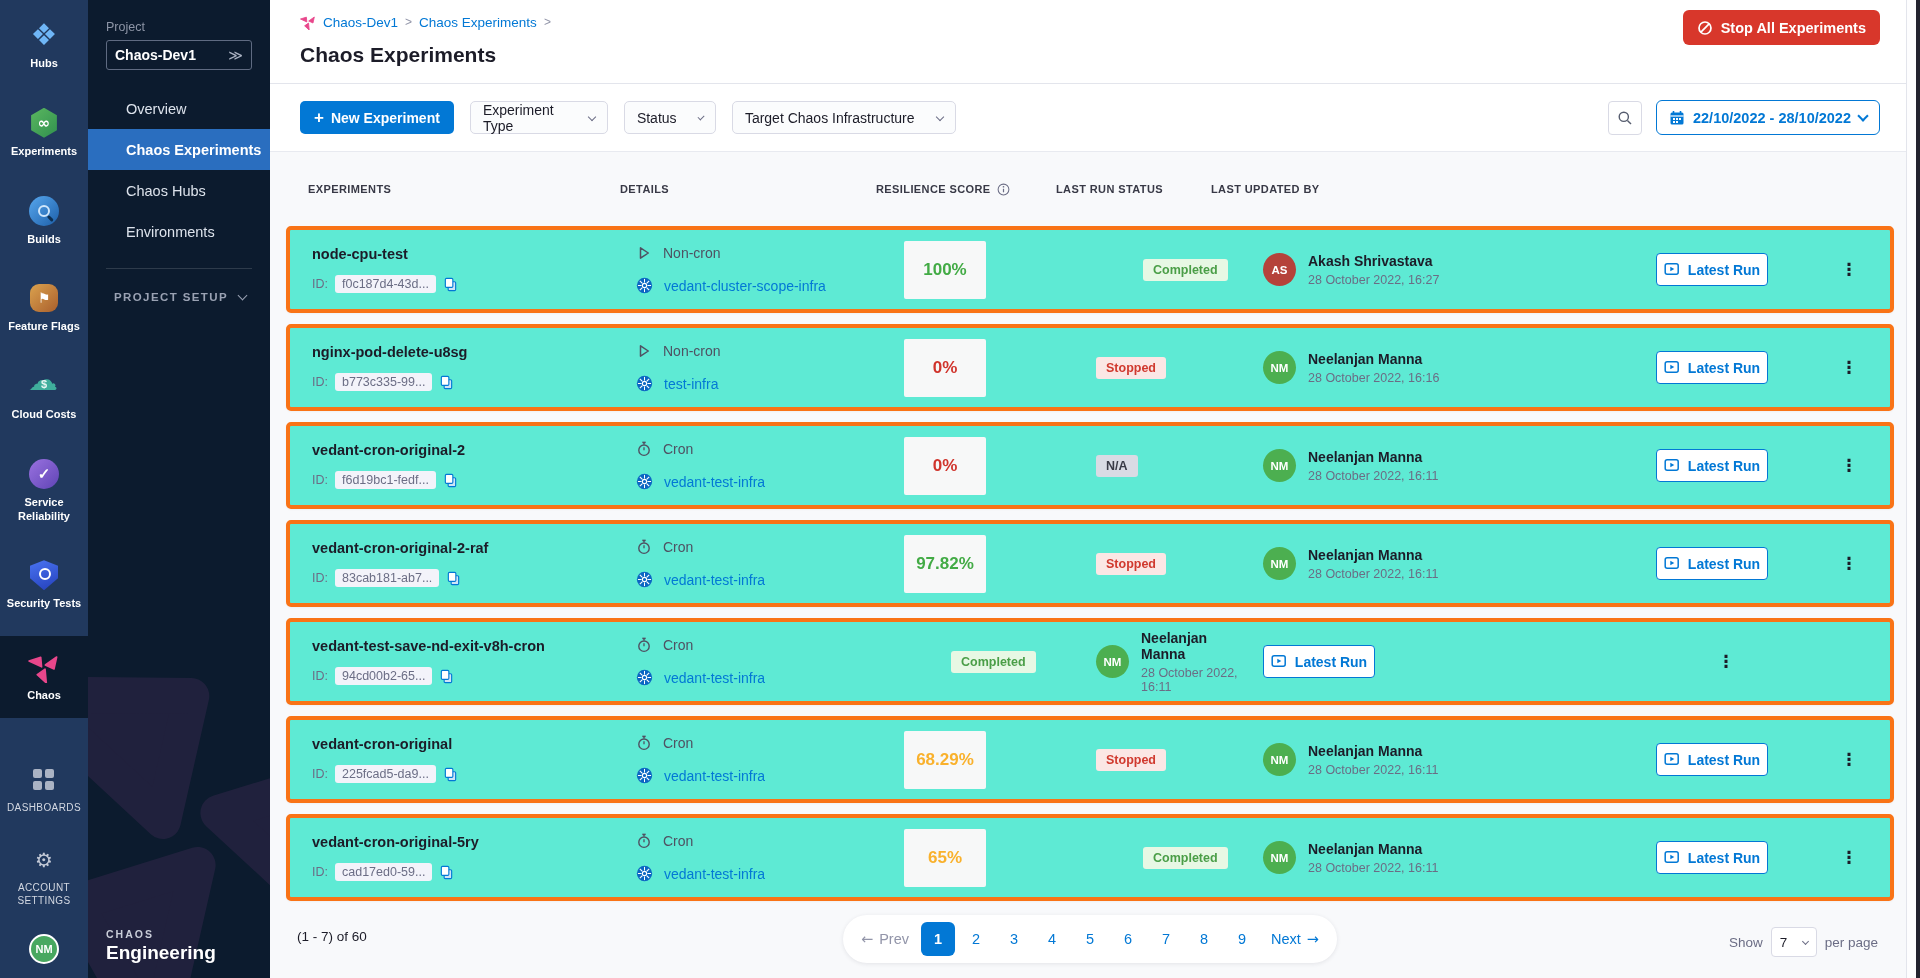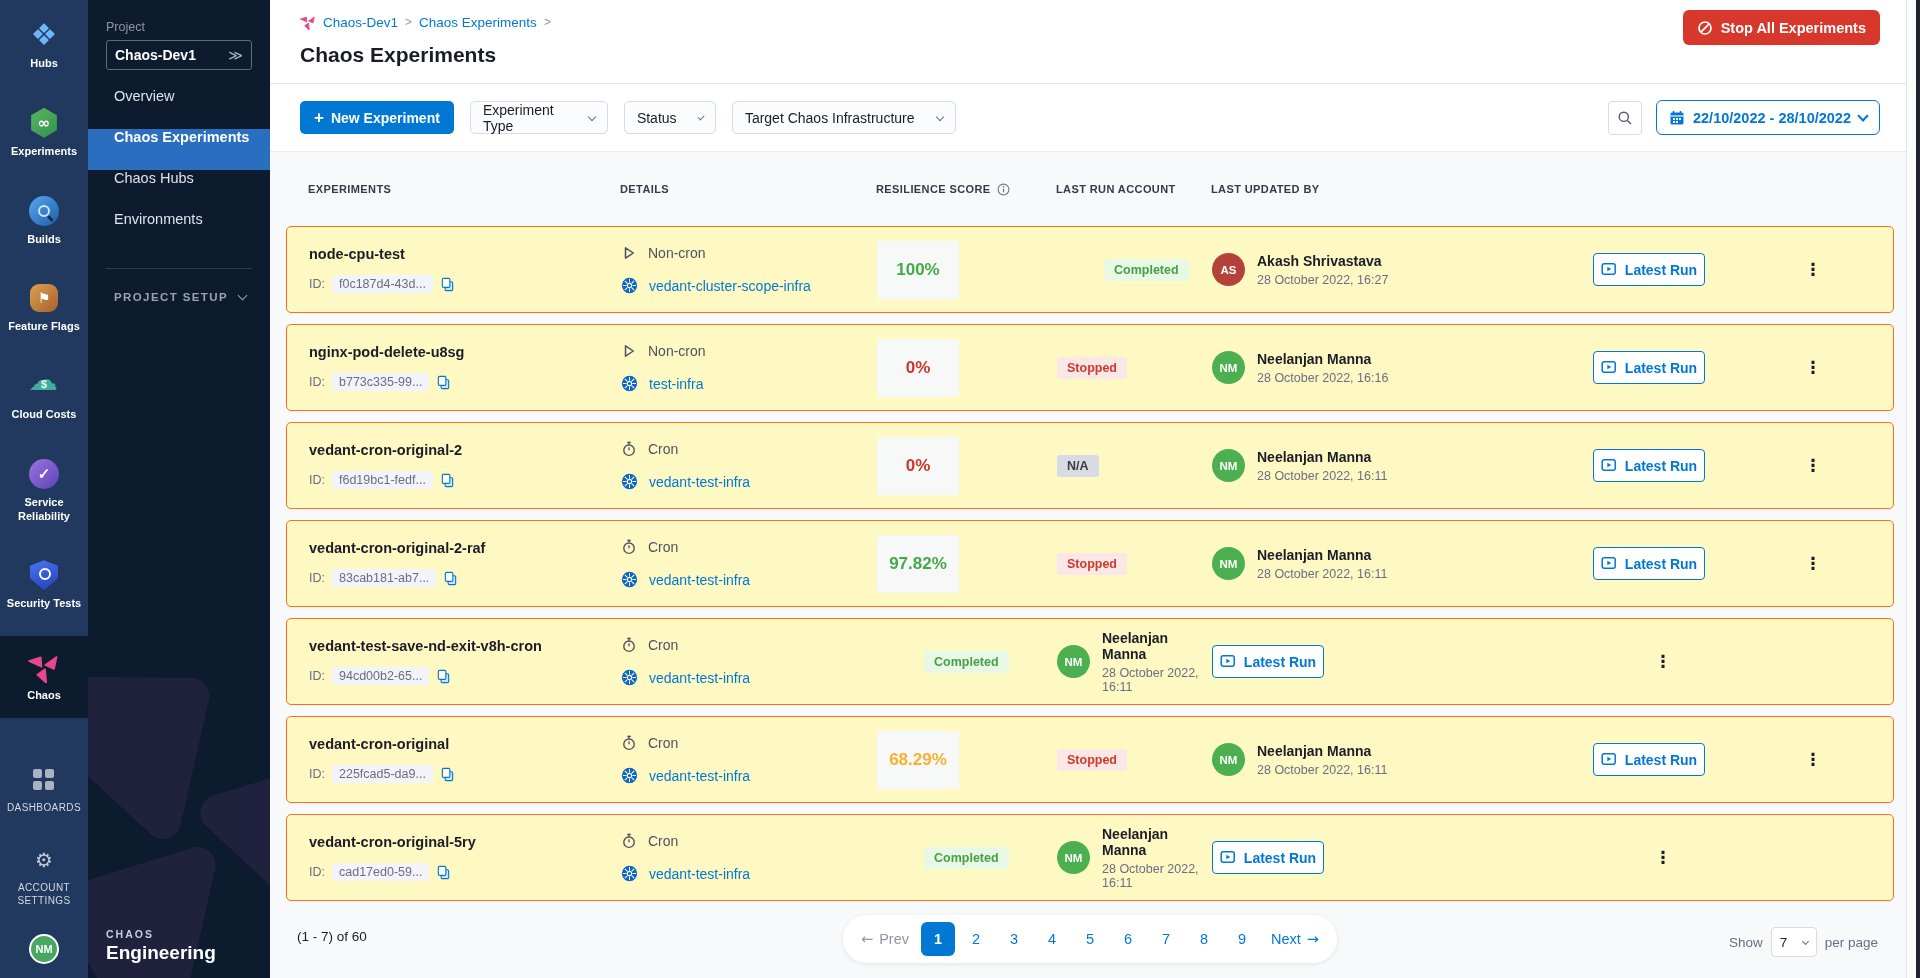--- a/index.html
+++ b/index.html
@@ -33,21 +33,21 @@
   .rail-spacer { flex:1; }
   .mt8{margin-top:8px;} .mt14{margin-top:14px;}
 
   
   .subnav { width:182px; background:#0c1b2e; position:relative; overflow:hidden; flex-shrink:0; }
   .proj-label { margin:20px 18px 6px; font-size:12.5px; color:#8d95a6; }
   .proj-box { margin:0 18px; height:30px; border:1px solid #5f6b82; border-radius:3px; display:flex; align-items:center; padding:0 8px; cursor:pointer; }
   .proj-box .pname { color:#fff; font-weight:bold; font-size:14px; flex:1; }
   .proj-box .expand { color:#aab2c2; font-size:14px; }
   .subnav-list { margin-top:18px; }
-  .subnav-item { height:41px; display:flex; padding-left:26px; font-size:14.5px; color:#dde3ec; cursor:pointer; }
+  .subnav-item { height:41px; display:flex; align-items:center; padding-left:38px; font-size:14.5px; color:#dde3ec; cursor:pointer; }
   .subnav-item.selected { background:#2a6ebf; color:#fff; font-weight:bold; }
   .subnav-divider { margin:16px 18px 0; border-top:1px solid rgba(255,255,255,.14); }
   .proj-setup { margin-top:22px; display:flex; align-items:center; padding:0 24px 0 26px; cursor:pointer; }
   .proj-setup .pslabel { flex:1; font-size:11.5px; font-weight:bold; letter-spacing:1.4px; color:#9aa2b3; }
   .chev { display:inline-block; width:7px; height:7px; border-right:1.6px solid #9aa2b3; border-bottom:1.6px solid #9aa2b3; transform:rotate(45deg); margin-top:-4px; }
   .watermark { position:absolute; left:-110px; bottom:-70px; opacity:.55; pointer-events:none; }
   .brand { position:absolute; left:18px; bottom:14px; }
   .brand .b-small { font-size:10.5px; letter-spacing:2px; color:#c9cdd8; font-weight:bold; }
   .brand .b-large { font-size:19px; font-weight:bold; color:#fff; margin-top:2px; }
 
@@ -68,21 +68,21 @@
   .tb-spacer { flex:1; }
   .search-btn { width:34px; height:34px; border:1px solid #d9dae5; background:#fff; border-radius:4px; display:flex; align-items:center; justify-content:center; cursor:pointer; }
   .date-btn { margin-left:14px; height:35px; border:1.5px solid #0278d5; border-radius:6px; background:#fff; display:flex; align-items:center; gap:8px; padding:0 12px; color:#0278d5; font-weight:bold; font-size:14.5px; cursor:pointer; font-family:inherit; }
   .date-btn .chev { border-color:#0278d5; border-width:2px; width:8px; height:8px; margin-top:-4px; }
 
   .tablewrap { flex:1; background:#f8f9fb; padding:0 12px 0 16px; position:relative; }
   .tgrid { display:grid; grid-template-columns:312px 256px 180px 155px 381px 140px 1fr; align-items:center; padding-left:22px; }
   .thead { height:74px; }
   .thead .th { font-size:11px; font-weight:bold; color:#383946; letter-spacing:.4px; display:flex; align-items:center; gap:6px; }
   .rows { display:flex; flex-direction:column; gap:11px; }
-  .rowcard { background:#fef9c3; border:1px solid #f97316; border-radius:5px; height:87px; box-shadow:0 1px 2px rgba(40,41,61,.04); cursor:pointer; }
+  .rowcard { background:#5eead4; border:4px solid #f97316; border-radius:5px; height:87px; box-shadow:0 1px 2px rgba(40,41,61,.04); cursor:pointer;gap:12px; }
   .expcell { display:flex; flex-direction:column; gap:13px; }
   .expname { font-size:14.5px; font-weight:bold; color:#1c1c28; }
   .idrow { display:flex; align-items:center; gap:7px; }
   .idlabel { font-size:12.5px; color:#6b6d85; }
   .idpill { background:#f3f3fa; border-radius:3px; padding:2px 7px; font-size:12.5px; color:#6b6d85; }
   .copybtn { display:flex; cursor:pointer; }
   .detcell { display:flex; flex-direction:column; gap:16px; }
   .detline { display:flex; align-items:center; gap:11px; font-size:14px; color:#4f5162; }
   .infralink { color:#0278d5; text-decoration:none; cursor:pointer; font-size:14px; }
   .score-box { width:82px; height:58px; background:#f7f8f8; border-radius:2px; display:flex; align-items:center; justify-content:center; font-size:17px; font-weight:bold; }
@@ -313,21 +313,21 @@
       <span class="th">EXPERIMENTS</span>
       <span class="th">DETAILS</span>
       <span class="th">
         <span>RESILIENCE SCORE</span>
         <svg width="13" height="13" viewBox="0 0 14 14">
           <circle cx="7" cy="7" r="5.8" stroke="#6b6d85" stroke-width="1.1" fill="none"></circle>
           <line x1="7" y1="6.2" x2="7" y2="10" stroke="#6b6d85" stroke-width="1.3"></line>
           <circle cx="7" cy="4" r="0.9" fill="#6b6d85"></circle>
         </svg>
       </span>
-      <span class="th">LAST RUN ACCOUNT</span>
+      <span class="th">LAST RUN STATUS</span>
       <span class="th">LAST UPDATED BY</span>
       <span class="th"></span>
       <span class="th"></span>
     </div>
 
     <div class="rows" id="rows">
   <div class="rowcard tgrid">
     <div class="expcell">
       <span class="expname">node-cpu-test</span>
       <span class="idrow">
@@ -737,20 +737,23 @@
             <line x1="1.8" y1="8" x2="5.2" y2="8"></line>
                   <line x1="10.8" y1="8" x2="14.2" y2="8"></line>
             <line x1="3.6" y1="3.6" x2="6" y2="6"></line>
                   <line x1="10" y1="10" x2="12.4" y2="12.4"></line>
             <line x1="12.4" y1="3.6" x2="10" y2="6"></line>
                   <line x1="6" y1="10" x2="3.6" y2="12.4"></line>
           </g>
         </svg>
         <a class="infralink">vedant-test-infra</a>
       </span>
+    </div>
+    <div>
+      <div class="score-box score-orange">65%</div>
     </div>
     <span class="status-badge badge-completed">Completed</span>
     <div class="usercell">
       <span class="avatar avatar-green">NM</span>
       <span>
         <div class="uname">Neelanjan Manna</div>
         <div class="udate">28 October 2022, 16:11</div>
       </span>
     </div>
     <button class="run-btn">

